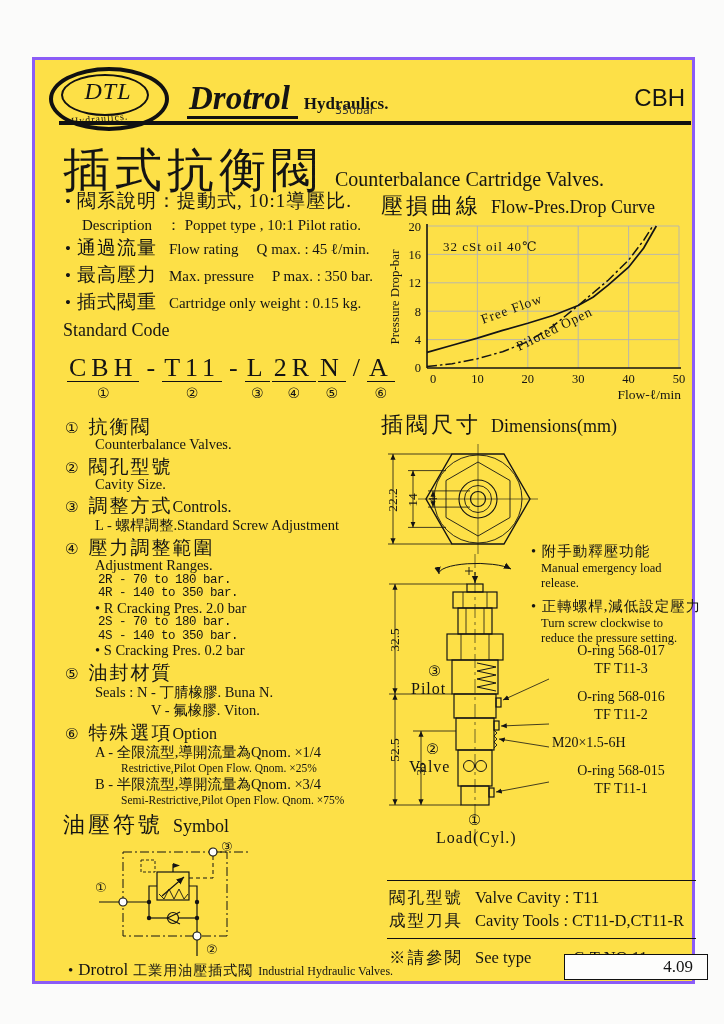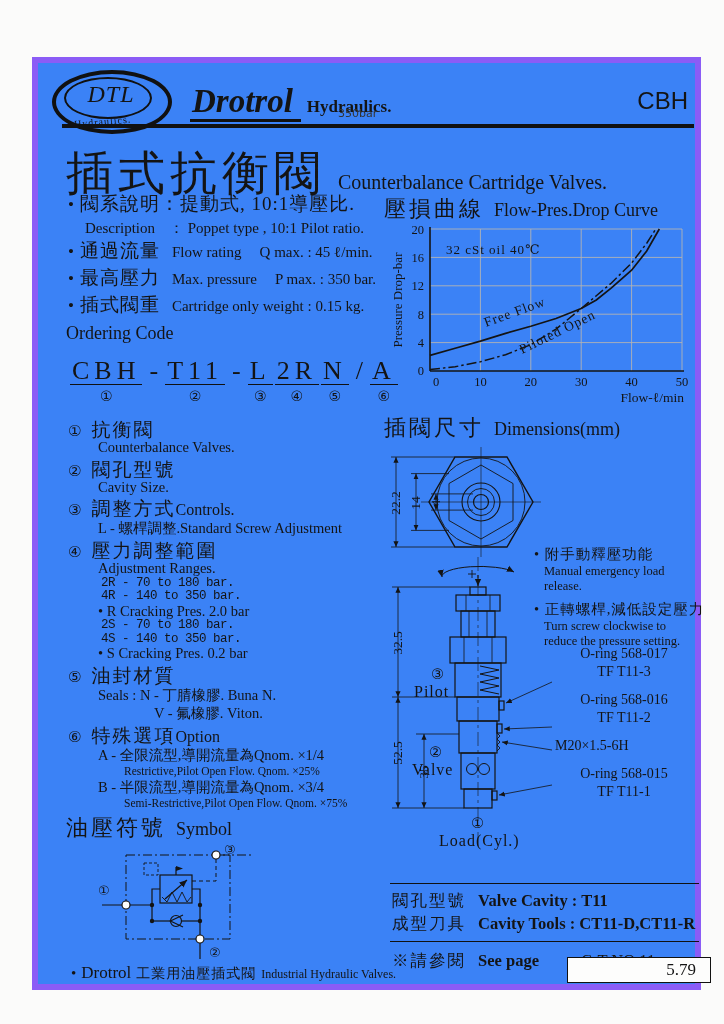--- a/index.html
+++ b/index.html
@@ -1,19 +1,19 @@
 <!DOCTYPE html>
 <html><head>
 <meta charset="utf-8">
 <style>
   html,body{margin:0;padding:0;}
   body{width:724px;height:1024px;background:#fbfbfa;color:#141414;
        font-family:"Liberation Serif","DejaVu Serif",serif;position:relative;overflow:hidden;}
   .a{position:absolute;}
-  .frame{position:absolute;left:32px;top:57px;width:657px;height:921px;border:6px solid #8b5cf6;background:#3b82f6;}
+  .frame{position:absolute;left:32px;top:57px;width:657px;height:921px;border:3px solid #8b5cf6;background:#fde047;}
 
   
   .logo{left:14px;top:7px;width:122px;height:64px;}
   .logo-outer{position:absolute;left:0;top:0;width:112px;height:56px;border:4px solid #111;border-radius:50%;}
   .logo-inner{position:absolute;left:12px;top:7px;width:84px;height:38px;border:2.5px solid #111;border-radius:50%;}
   .logo-abbr{position:absolute;left:0;top:11px;width:118px;text-align:center;font-size:24px;font-style:italic;letter-spacing:1px;}
   .logo-sub{position:absolute;left:22px;top:46px;font-size:10px;letter-spacing:1px;transform:rotate(-5deg);}
   .brand{left:152px;top:20px;}
   .brand-main{font-size:33px;font-weight:bold;font-style:italic;border-bottom:3px solid #111;padding:0 8px 0 2px;}
   .brand-suf{font-size:17px;font-weight:bold;margin-left:6px;}
@@ -82,21 +82,21 @@
   .fn-zh{font-size:14.5px;letter-spacing:1px;line-height:19px;white-space:nowrap;}
   .fn-zh::before{content:"• ";}
   .fn-en{font-size:12.5px;line-height:15px;margin:0 0 6px 10px;}
   .callout{position:absolute;left:163px;width:150px;text-align:center;font-size:14px;line-height:17.5px;white-space:nowrap;}
 
   
   .cavity{left:352px;top:820px;width:309px;}
   .cav-body{border-top:1.7px solid #111;border-bottom:1.7px solid #111;padding:5px 0 6px 2px;}
   .cav-row{display:flex;align-items:baseline;line-height:23px;white-space:nowrap;}
   .cav-zh{font-size:16.5px;letter-spacing:2px;}
-  .cav-en{font-size:16.5px;margin-left:12px;font-weight:bold;}
+  .cav-en{font-size:16.5px;margin-left:12px;}
   .cav-see{display:flex;align-items:baseline;padding:8px 0 0 2px;white-space:nowrap;}
   .see-ref{margin-left:42px;font-size:16.5px;}
   .pagebox{left:529px;top:894px;width:128px;height:24px;border:1.7px solid #111;text-align:right;
            font-size:17px;line-height:24px;padding-right:14px;background:#fdfdfc;}
 
   .footer{left:33px;top:900px;display:flex;align-items:baseline;gap:5px;white-space:nowrap;}
   .footer::before{content:"•";font-size:15px;}
   .ft-brand{font-size:17px;}
   .ft-zh{font-size:14px;letter-spacing:1px;}
   .ft-en{font-size:12px;}
@@ -142,21 +142,21 @@
       <span class="spec-en">P max. : 350 bar.</span>
     </div>
     <div class="spec-row">
       <span class="b spec-zh">插式閥重</span><span class="gap2"></span>
       <span class="spec-en">Cartridge only weight</span>
       <span class="spec-en">: 0.15 kg.</span>
     </div>
   </div>
 
   <div class="a ord-h">
-    <span class="sec-en">Ordering Code</span>
+    <span class="sec-en">Standard Code</span>
   </div>
   <div class="a code">
     <div class="seg">
       <span class="seg-code">CBH</span>
       <span class="seg-num">①</span>
     </div>
     <span class="sep">-</span>
     <div class="seg">
       <span class="seg-code">T11</span>
       <span class="seg-num">②</span>
@@ -457,25 +457,25 @@
         <span class="cav-zh">閥孔型號</span>
         <span class="cav-en">Valve Cavity : T11</span>
       </div>
       <div class="cav-row">
         <span class="cav-zh">成型刀具</span>
         <span class="cav-en">Cavity Tools : CT11-D,CT11-R</span>
       </div>
     </div>
     <div class="cav-see">
       <span class="cav-zh">※請參閱</span>
-      <span class="cav-en">See page</span>
+      <span class="cav-en">See type</span>
       <span class="see-ref">C-T NO.11</span>
     </div>
   </div>
-  <div class="a pagebox">5.79</div>
+  <div class="a pagebox">4.09</div>
 
   <div class="a footer">
     <span class="ft-brand">Drotrol</span>
     <span class="ft-zh">工業用油壓插式閥</span>
     <span class="ft-en">Industrial Hydraulic Valves.</span>
   </div>
 
 </div>
 
 </body></html>

